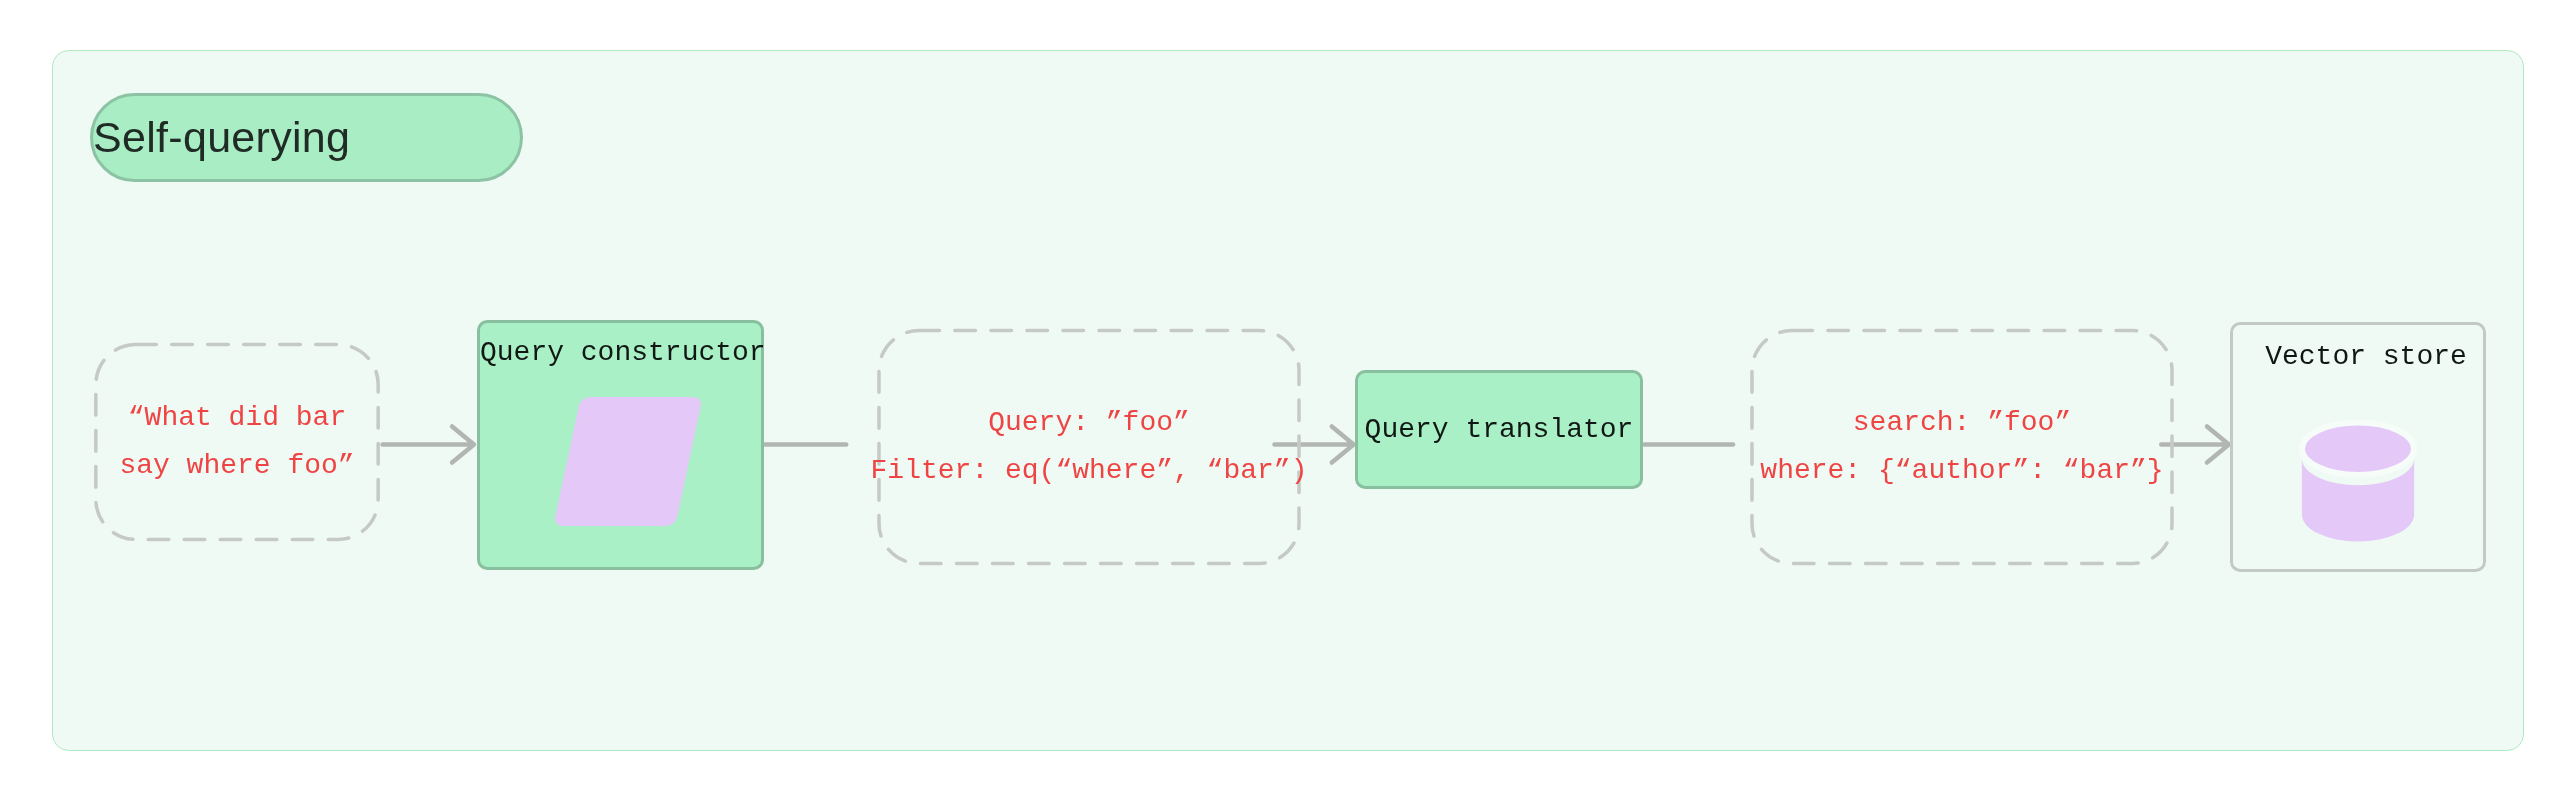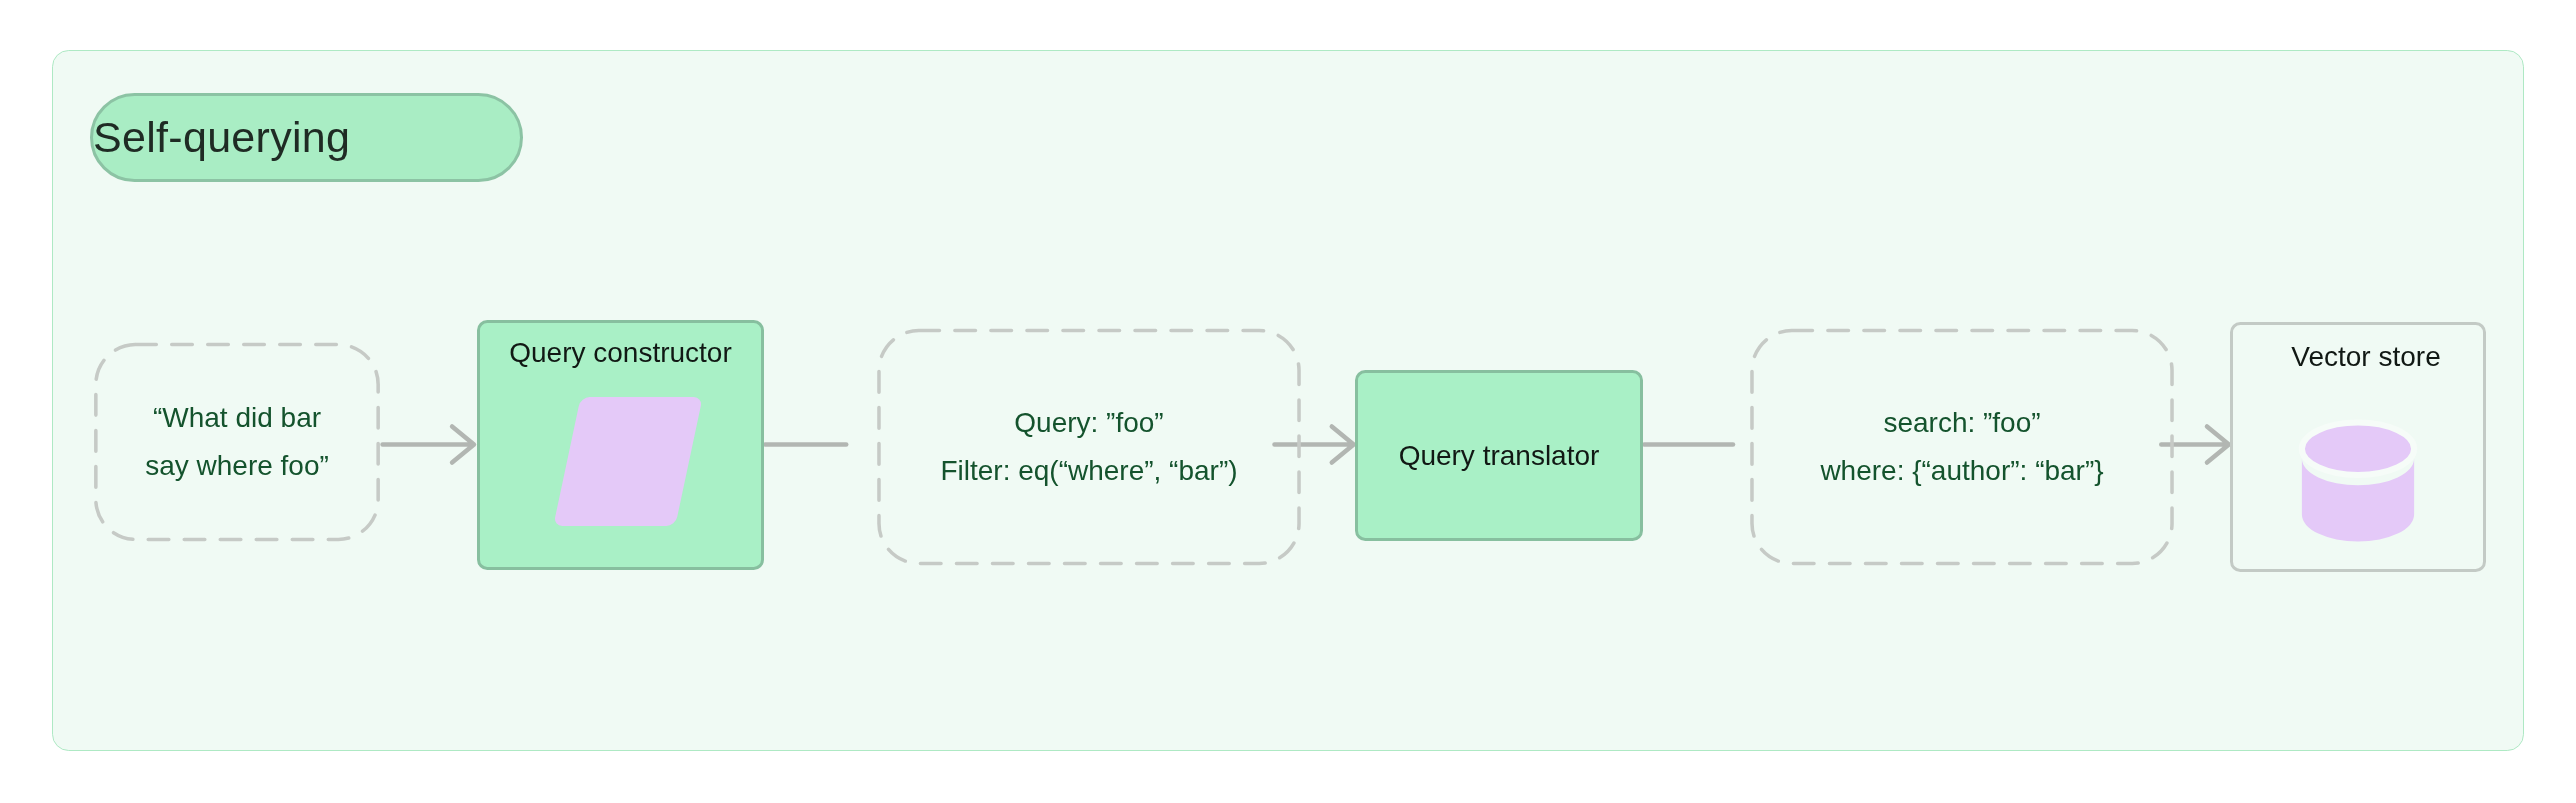--- a/index.html
+++ b/index.html
@@ -8,37 +8,37 @@
   .page { position:relative; width:2576px; height:804px; background:#ffffff; overflow:hidden; }
 
   .panel { position:absolute; left:52px; top:50px; width:2472px; height:701px;
     background:#f0faf4; border:1.9px solid #aee9c4; border-radius:16.7px; }
 
   .badge { position:absolute; left:90px; top:93px; width:433px; height:89px;
     background:#a9edc4; border:3.2px solid #8cc3a4; border-radius:45px;
     display:flex; align-items:center; justify-content:flex-start;
     font-size:43px; font-weight:500; color:#1f2b24; letter-spacing:0.3px; }
 
-  .node { position:absolute; }
+  .node { position:absolute;font-family:Liberation Mono, monospace; }
 
   .dashed-node { display:flex; flex-direction:column; align-items:center; justify-content:center; }
   .dashed-node svg.border-svg { position:absolute; left:0; top:0; }
-  .dashed-node .line { position:relative; font-size:28px; line-height:48px; color:#14532d; text-align:right; white-space:nowrap; }
+  .dashed-node .line { position:relative; font-size:28px; line-height:48px; color:#ef4444; text-align:right; white-space:nowrap; }
   .border-svg rect { fill:none; stroke:#c6cac6; stroke-width:5.5;
     stroke-dasharray:32 24; stroke-linecap:round; }
 
   .green-node { background:#a9f0c6; border:3.2px solid #87bf9f; border-radius:10.3px; }
   .green-label { font-size:28px; color:#111814; text-align:center; white-space:nowrap; }
 
   .qc { left:477px; top:320px; width:287px; height:250px; }
   .qc .green-label { position:absolute; left:0; right:0; top:14px; }
   .parallelogram { position:absolute; left:87px; top:74px; width:122px; height:129px;
     background:#e4c9f8; border-radius:9px; transform:skewX(-12deg); }
 
-  .qt { left:1355px; top:370px; width:288px; height:171px;
+  .qt { left:1355px; top:370px; width:288px; height:119px;
     display:flex; align-items:center; justify-content:center; }
 
   .vs { left:2230px; top:322px; width:256px; height:250px;
     border:3.2px solid #c3cac5; border-radius:10.3px; }
   .vs .vs-label { position:absolute; left:0; right:0; top:16px;
     font-size:28px; color:#111814; text-align:center; white-space:nowrap;padding-left:16px; }
   .vs .cyl { position:absolute; left:50%; top:94px; transform:translateX(-50%); }
 
   .connectors { position:absolute; left:0; top:0; width:2576px; height:804px; pointer-events:none; }
   .connectors path { stroke:#b2b6b2; stroke-width:7; fill:none;

